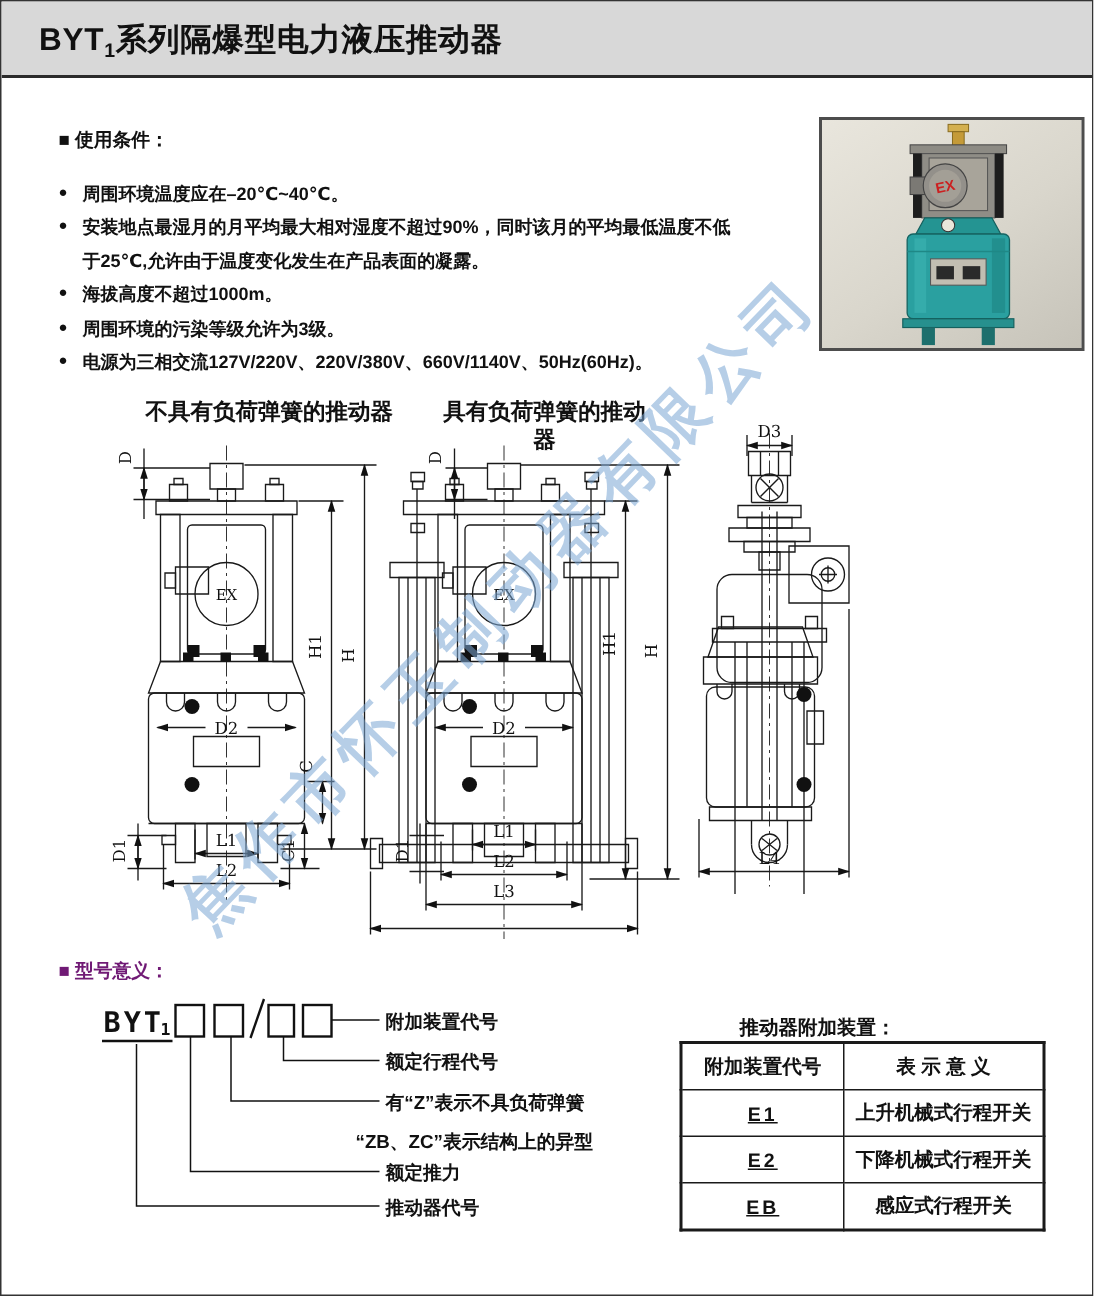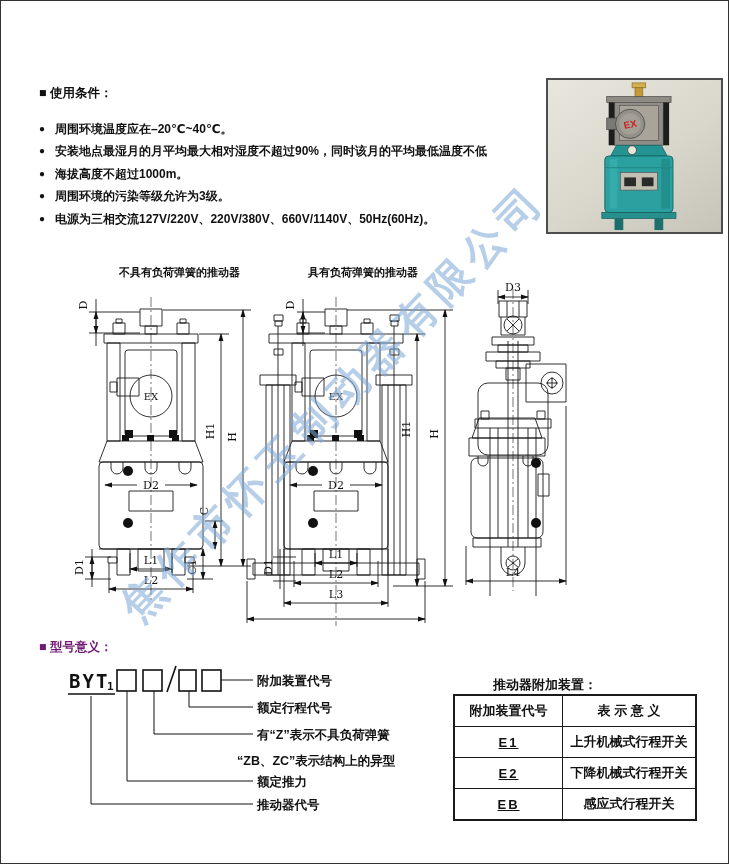--- a/index.html
+++ b/index.html
@@ -14,21 +14,21 @@
   .conditions{position:absolute;left:38px;top:84px;width:492px;color:#111;}
   .cond-heading{font-size:12.5px;font-weight:bold;margin-bottom:16px;}
   .cond-row{display:flex;font-size:12px;font-weight:bold;line-height:22.4px;}
   .cond-row .mk{width:16px;font-size:10px;flex:0 0 16px;}
   .cond-row .tx{flex:1;}
   
   .photo{position:absolute;left:545px;top:77px;width:177px;height:156px;border:2px solid #4d4d4d;
          box-sizing:border-box;background:linear-gradient(145deg,#e9e6dd 0%,#d9d6cc 55%,#c6c3b9 100%);}
   .photo svg{display:block;}
   
-  .diag-title{position:absolute;font-size:11px;font-weight:bold;color:#111;text-align:center;}
+  .diag-title{position:absolute;font-size:15px;font-weight:bold;color:#111;text-align:center;}
   #dtL{left:96px;top:264px;width:165px;}
   #dtR{left:288px;top:264px;width:148px;}
   
   .diagrams{position:absolute;left:40px;top:240px;width:620px;height:400px;z-index:1;}
   .diagrams *{vector-effect:non-scaling-stroke;}
   .ln{stroke:#1a1a1a;stroke-width:.9;fill:none;}
   .fl{fill:#111;stroke:none;}
   .cl{stroke:#1a1a1a;stroke-width:.6;fill:none;stroke-dasharray:10 3 2 3;}
   .dim{font:11px "DejaVu Serif",serif;fill:#111;}
   .extext{font:10px "DejaVu Serif",serif;fill:#111;}
@@ -52,30 +52,37 @@
       text-align:center;height:30px;padding:0 2px;}
   .col-code{width:103px;}
   .col-mean{width:128px;}
   .code-cell{letter-spacing:2px;text-decoration:underline;}
 </style>
 </head>
 <body>
 
 <div class="page">
 
+  <div class="title-bar">
+    <div class="t"><span>BYT</span><sub>1</sub><span>系列隔爆型电力液压推动器</span></div>
+  </div>
 
   <div class="conditions">
     <div class="cond-heading">■ 使用条件：</div>
     <div class="cond-row">
       <span class="mk">●</span>
       <span class="tx">周围环境温度应在–20℃~40℃。</span>
     </div>
     <div class="cond-row">
       <span class="mk">●</span>
       <span class="tx">安装地点最湿月的月平均最大相对湿度不超过90%，同时该月的平均最低温度不低</span>
+    </div>
+    <div class="cond-row">
+      <span class="mk"></span>
+      <span class="tx">于25℃,允许由于温度变化发生在产品表面的凝露。</span>
     </div>
     <div class="cond-row">
       <span class="mk">●</span>
       <span class="tx">海拔高度不超过1000m。</span>
     </div>
     <div class="cond-row">
       <span class="mk">●</span>
       <span class="tx">周围环境的污染等级允许为3级。</span>
     </div>
     <div class="cond-row">

